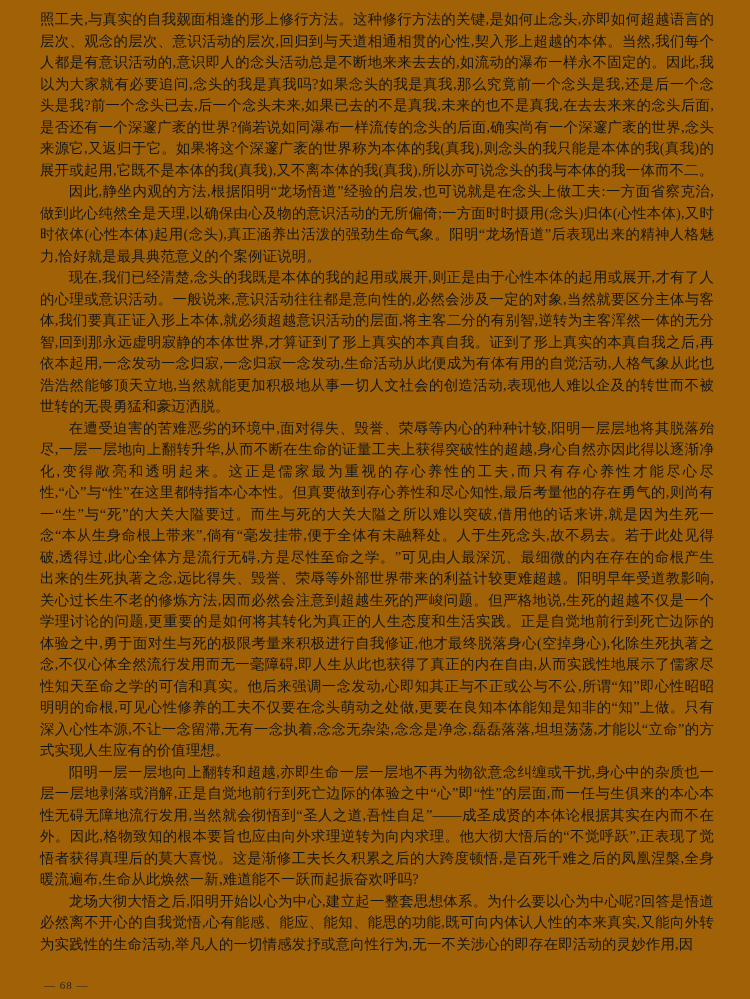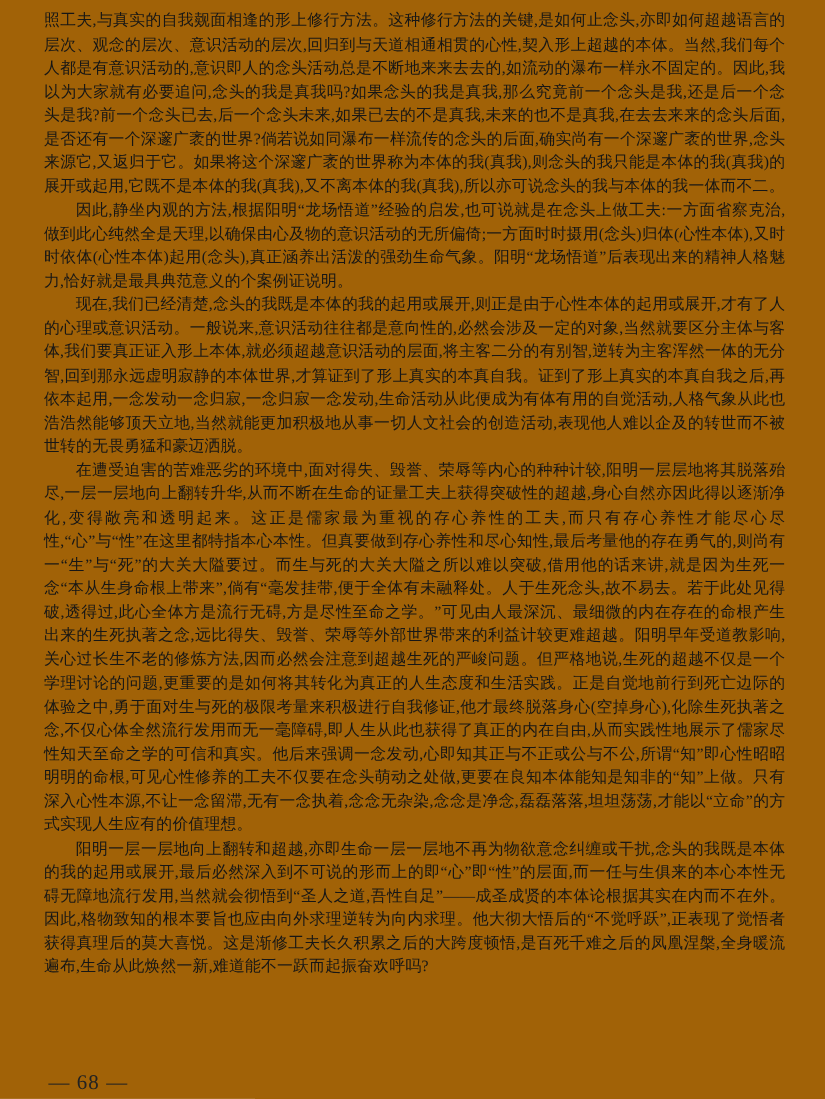--- a/index.html
+++ b/index.html
@@ -33,31 +33,32 @@
     text-indent: 2em;
     word-break: break-all;
   }
   .para.no-indent {
     text-indent: 0;
   }
   .footer {
     position: absolute;
     left: 44px;
     top: 976px;
-    font-size: 19px;
+    font-size: 11px;
     line-height: 18px;
     color: #222222;
     letter-spacing: 1px;
   }
 </style>
 </head>
 <body>
 
 <div class="page">
   <div class="text-block">
     <p class="para no-indent">照工夫,与真实的自我觌面相逢的形上修行方法。这种修行方法的关键,是如何止念头,亦即如何超越语言的层次、观念的层次、意识活动的层次,回归到与天道相通相贯的心性,契入形上超越的本体。当然,我们每个人都是有意识活动的,意识即人的念头活动总是不断地来来去去的,如流动的瀑布一样永不固定的。因此,我以为大家就有必要追问,念头的我是真我吗?如果念头的我是真我,那么究竟前一个念头是我,还是后一个念头是我?前一个念头已去,后一个念头未来,如果已去的不是真我,未来的也不是真我,在去去来来的念头后面,是否还有一个深邃广袤的世界?倘若说如同瀑布一样流传的念头的后面,确实尚有一个深邃广袤的世界,念头来源它,又返归于它。如果将这个深邃广袤的世界称为本体的我(真我),则念头的我只能是本体的我(真我)的展开或起用,它既不是本体的我(真我),又不离本体的我(真我),所以亦可说念头的我与本体的我一体而不二。</p>
     <p class="para">因此,静坐内观的方法,根据阳明“龙场悟道”经验的启发,也可说就是在念头上做工夫:一方面省察克治,做到此心纯然全是天理,以确保由心及物的意识活动的无所偏倚;一方面时时摄用(念头)归体(心性本体),又时时依体(心性本体)起用(念头),真正涵养出活泼的强劲生命气象。阳明“龙场悟道”后表现出来的精神人格魅力,恰好就是最具典范意义的个案例证说明。</p>
     <p class="para">现在,我们已经清楚,念头的我既是本体的我的起用或展开,则正是由于心性本体的起用或展开,才有了人的心理或意识活动。一般说来,意识活动往往都是意向性的,必然会涉及一定的对象,当然就要区分主体与客体,我们要真正证入形上本体,就必须超越意识活动的层面,将主客二分的有别智,逆转为主客浑然一体的无分智,回到那永远虚明寂静的本体世界,才算证到了形上真实的本真自我。证到了形上真实的本真自我之后,再依本起用,一念发动一念归寂,一念归寂一念发动,生命活动从此便成为有体有用的自觉活动,人格气象从此也浩浩然能够顶天立地,当然就能更加积极地从事一切人文社会的创造活动,表现他人难以企及的转世而不被世转的无畏勇猛和豪迈洒脱。</p>
     <p class="para">在遭受迫害的苦难恶劣的环境中,面对得失、毁誉、荣辱等内心的种种计较,阳明一层层地将其脱落殆尽,一层一层地向上翻转升华,从而不断在生命的证量工夫上获得突破性的超越,身心自然亦因此得以逐渐净化,变得敞亮和透明起来。这正是儒家最为重视的存心养性的工夫,而只有存心养性才能尽心尽性,“心”与“性”在这里都特指本心本性。但真要做到存心养性和尽心知性,最后考量他的存在勇气的,则尚有一“生”与“死”的大关大隘要过。而生与死的大关大隘之所以难以突破,借用他的话来讲,就是因为生死一念“本从生身命根上带来”,倘有“毫发挂带,便于全体有未融释处。人于生死念头,故不易去。若于此处见得破,透得过,此心全体方是流行无碍,方是尽性至命之学。”可见由人最深沉、最细微的内在存在的命根产生出来的生死执著之念,远比得失、毁誉、荣辱等外部世界带来的利益计较更难超越。阳明早年受道教影响,关心过长生不老的修炼方法,因而必然会注意到超越生死的严峻问题。但严格地说,生死的超越不仅是一个学理讨论的问题,更重要的是如何将其转化为真正的人生态度和生活实践。正是自觉地前行到死亡边际的体验之中,勇于面对生与死的极限考量来积极进行自我修证,他才最终脱落身心(空掉身心),化除生死执著之念,不仅心体全然流行发用而无一毫障碍,即人生从此也获得了真正的内在自由,从而实践性地展示了儒家尽性知天至命之学的可信和真实。他后来强调一念发动,心即知其正与不正或公与不公,所谓“知”即心性昭昭明明的命根,可见心性修养的工夫不仅要在念头萌动之处做,更要在良知本体能知是知非的“知”上做。只有深入心性本源,不让一念留滞,无有一念执着,念念无杂染,念念是净念,磊磊落落,坦坦荡荡,才能以“立命”的方式实现人生应有的价值理想。</p>
-    <p class="para">阳明一层一层地向上翻转和超越,亦即生命一层一层地不再为物欲意念纠缠或干扰,念头的我既是本体的我的起用或展开,最后必然深入到不可说的形而上的即“心”即“性”的层面,而一任与生俱来的本心本性无碍无障地流行发用,当然就会彻悟到“圣人之道,吾性自足”——成圣成贤的本体论根据其实在内而不在外。因此,格物致知的根本要旨也应由向外求理逆转为向内求理。他大彻大悟后的“不觉呼跃”,正表现了觉悟者获得真理后的莫大喜悦。这是渐修工夫长久积累之后的大跨度顿悟,是百死千难之后的凤凰涅槃,全身暖流遍布,生命从此焕然一新,难道能不一跃而起振奋欢呼吗?</p>
+    <p class="para">阳明一层一层地向上翻转和超越,亦即生命一层一层地不再为物欲意念纠缠或干扰,身心中的杂质也一层一层地剥落或消解,正是自觉地前行到死亡边际的体验之中“心”即“性”的层面,而一任与生俱来的本心本性无碍无障地流行发用,当然就会彻悟到“圣人之道,吾性自足”——成圣成贤的本体论根据其实在内而不在外。因此,格物致知的根本要旨也应由向外求理逆转为向内求理。他大彻大悟后的“不觉呼跃”,正表现了觉悟者获得真理后的莫大喜悦。这是渐修工夫长久积累之后的大跨度顿悟,是百死千难之后的凤凰涅槃,全身暖流遍布,生命从此焕然一新,难道能不一跃而起振奋欢呼吗?</p>
+    <p class="para">龙场大彻大悟之后,阳明开始以心为中心,建立起一整套思想体系。为什么要以心为中心呢?回答是悟道必然离不开心的自我觉悟,心有能感、能应、能知、能思的功能,既可向内体认人性的本来真实,又能向外转为实践性的生命活动,举凡人的一切情感发抒或意向性行为,无一不关涉心的即存在即活动的灵妙作用,因</p>
   </div>
   <div class="footer">— 68 —</div>
 </div>
 
 </body></html>

